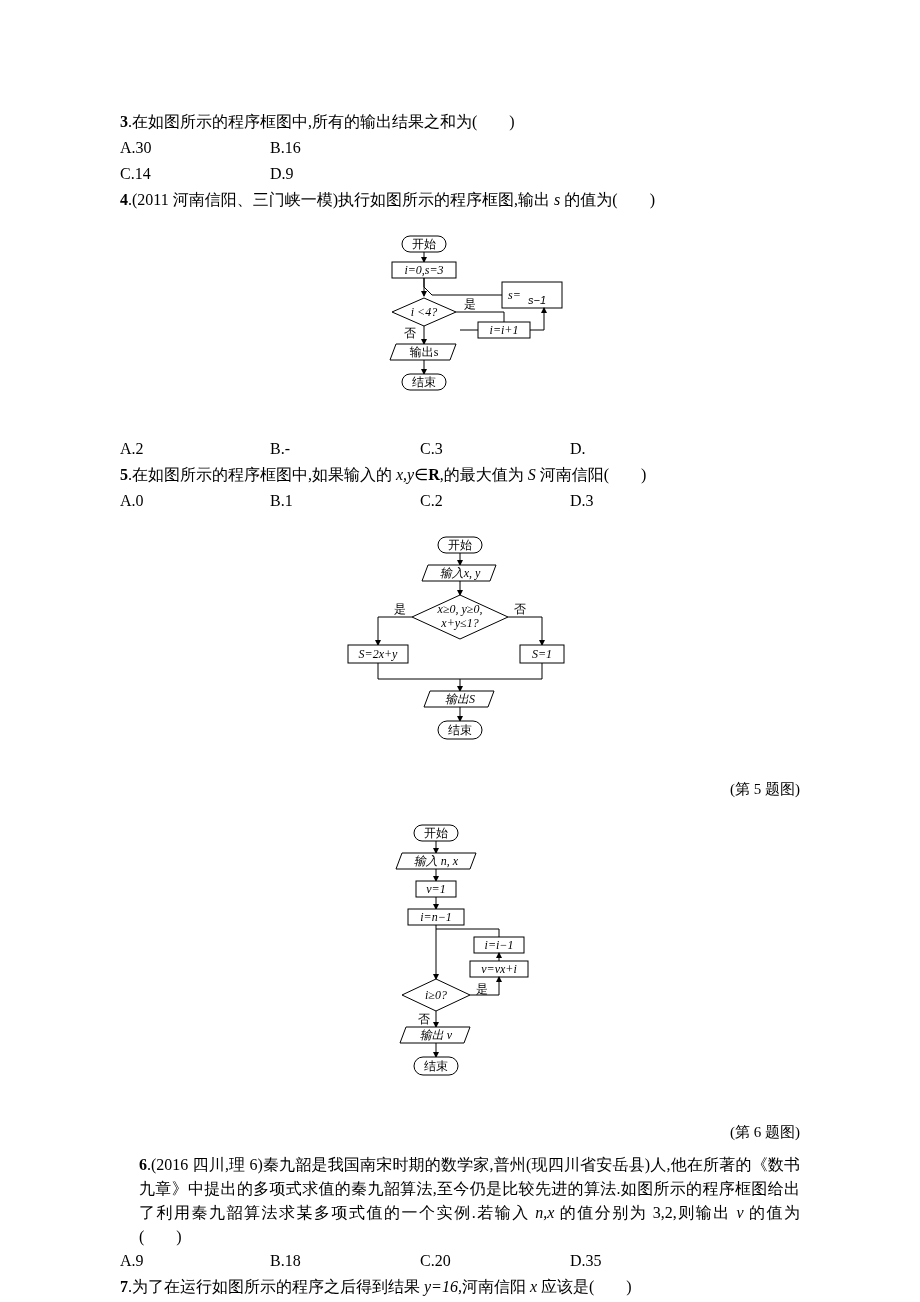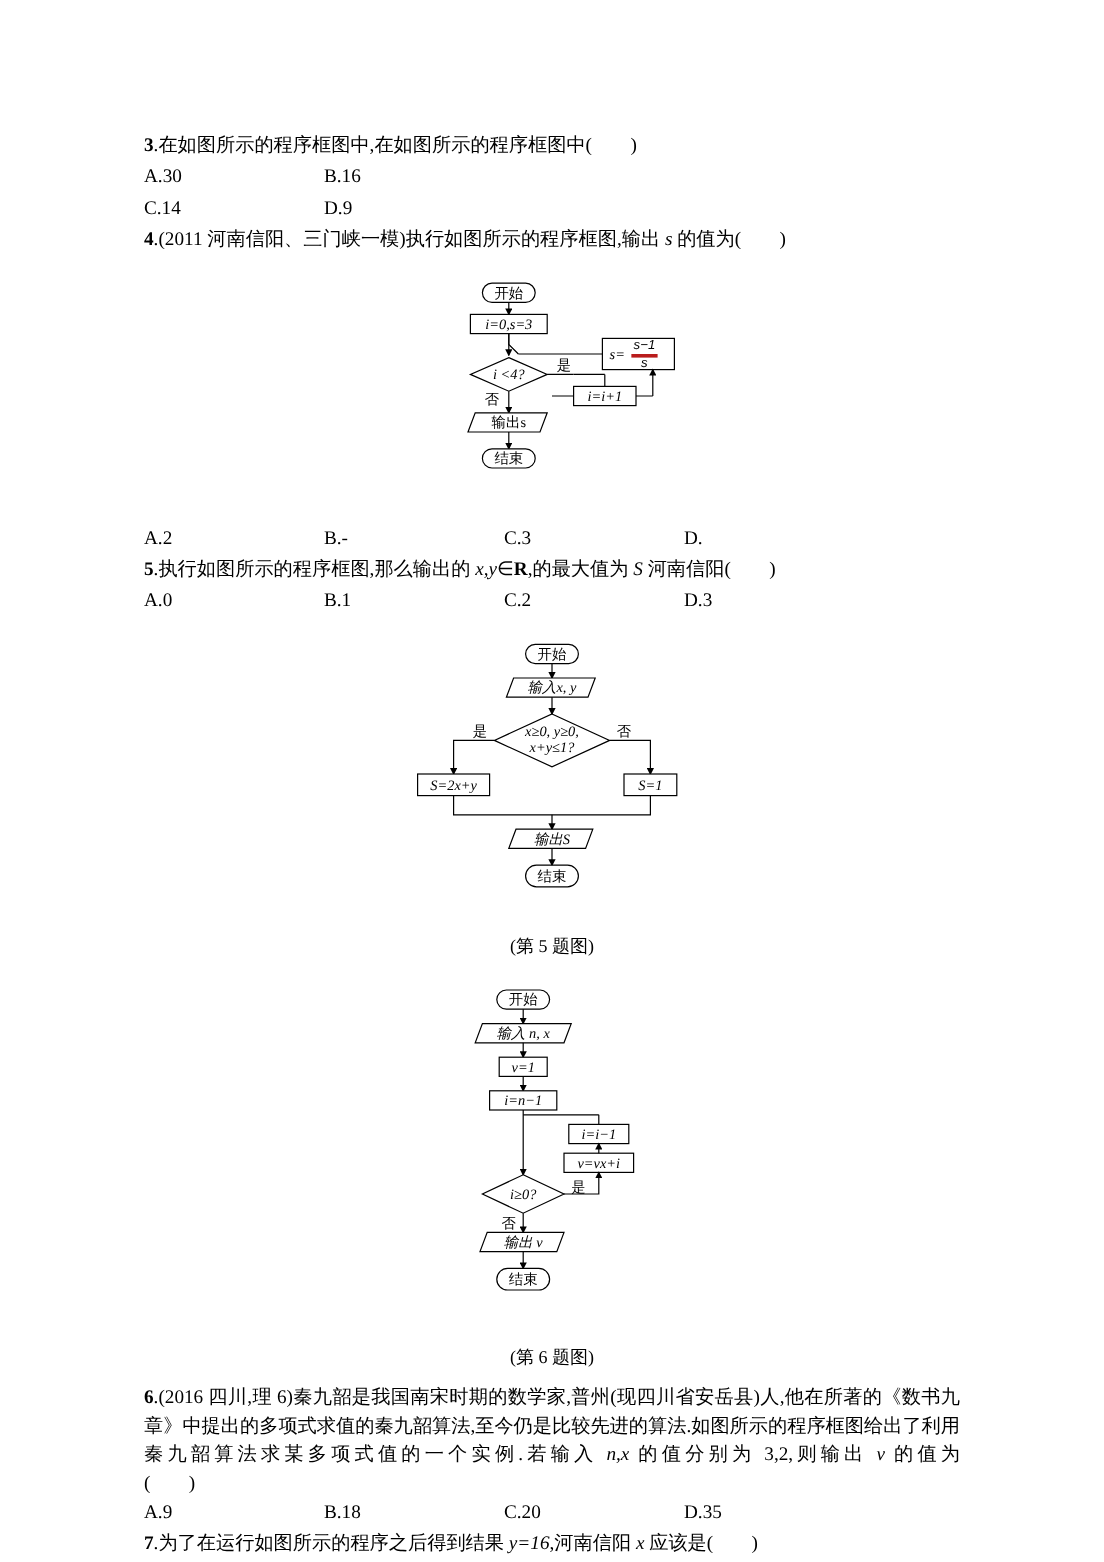--- a/index.html
+++ b/index.html
@@ -18,35 +18,35 @@
     .bold-num { font-weight: bold; }
     .options-row { display: flex; }
     .options-row .opt { display: inline-block; }
     .opt1 { width: 150px; }
     .opt2 { width: 150px; }
     .opt3 { width: 150px; }
     .italic { font-style: italic; font-family: "Times New Roman", serif; }
     .bold { font-weight: bold; font-family: "Times New Roman", serif; }
     .fc-wrap { display: flex; justify-content: center; margin: 20px 0; }
     .flowchart { font-size: 12px; font-family: "SimSun", sans-serif; }
-    .caption { text-align: center; font-size: 15px; margin-top: 20px; }
+    .caption { text-align: right; font-size: 15px; margin-top: 20px; }
     .frac { display: inline-flex; flex-direction: column; align-items: center; font-size: 11px; vertical-align: middle; font-style: italic; line-height: 1.05; }
-    .frac .num { border-bottom: 3px solid #b91c1c; padding: 0 2px; }
+    .frac .num { border-bottom: 1px solid #b91c1c; padding: 12px 2px; }
     .frac .den { padding: 0 2px; }
     svg text { font-size: 12px; font-family: "SimSun", "Times New Roman", serif; }
     svg .box { fill: #fff; stroke: #000; stroke-width: 1; }
     svg .arrow { stroke: #000; stroke-width: 1; fill: none; }
     svg .ah { fill: #000; }
     .ital { font-style: italic; }
   </style>
 </head>
 <body>
 
 <div class="line">
-  <span class="bold-num">3</span><span>.在如图所示的程序框图中,在如图所示的程序框图中(　　)</span>
+  <span class="bold-num">3</span><span>.在如图所示的程序框图中,所有的输出结果之和为(　　)</span>
 </div>
 <div class="line options-row">
   <span class="opt opt1">A.30</span>
   <span class="opt opt2">B.16</span>
 </div>
 <div class="line options-row">
   <span class="opt opt1">C.14</span>
   <span class="opt opt2">D.9</span>
 </div>
 
@@ -108,21 +108,21 @@
 </div>
 
 <div class="line options-row">
   <span class="opt opt1">A.2</span>
   <span class="opt opt2">B.-</span>
   <span class="opt opt3">C.3</span>
   <span class="opt">D.</span>
 </div>
 
 <div class="line">
-  <span class="bold-num">5</span><span>.执行如图所示的程序框图,那么输出的 </span><span class="italic">x,y</span><span>∈</span><span class="bold">R</span><span>,的最大值为 </span><span class="italic">S</span><span> 河南信阳(　　)</span>
+  <span class="bold-num">5</span><span>.在如图所示的程序框图中,如果输入的 </span><span class="italic">x,y</span><span>∈</span><span class="bold">R</span><span>,的最大值为 </span><span class="italic">S</span><span> 河南信阳(　　)</span>
 </div>
 <div class="line options-row">
   <span class="opt opt1">A.0</span>
   <span class="opt opt2">B.1</span>
   <span class="opt opt3">C.2</span>
   <span class="opt">D.3</span>
 </div>
 
 <div class="fc-wrap">
   <svg class="flowchart" width="260" height="225">
@@ -201,21 +201,21 @@
     <text x="86" y="218" text-anchor="middle" class="ital">输出 v</text>
     <line class="arrow" x1="86" y1="222" x2="86" y2="236" marker-end="url(#ah6)"></line>
     <rect class="box" x="64" y="236" width="44" height="18" rx="9" ry="9"></rect>
     <text x="86" y="249" text-anchor="middle">结束</text>
   </svg>
 </div>
 <div class="caption">(第 6 题图)</div>
 
 <div style="height:10px"></div>
 
-<div style="text-align:justify;">
+<div style="text-align:justify;margin-left:19px;">
   <span class="bold-num">6</span><span>.(2016 四川,理 6)秦九韶是我国南宋时期的数学家,普州(现四川省安岳县)人,他在所著的《数书九章》中提出的多项式求值的秦九韶算法,至今仍是比较先进的算法.如图所示的程序框图给出了利用秦九韶算法求某多项式值的一个实例.若输入 </span><span class="italic">n,x</span><span> 的值分别为 3,2,则输出 </span><span class="italic">v</span><span> 的值为　　　　　　　(　　)</span>
 </div>
 <div class="line options-row">
   <span class="opt opt1">A.9</span>
   <span class="opt opt2">B.18</span>
   <span class="opt opt3">C.20</span>
   <span class="opt">D.35</span>
 </div>
 
 <div class="line">

